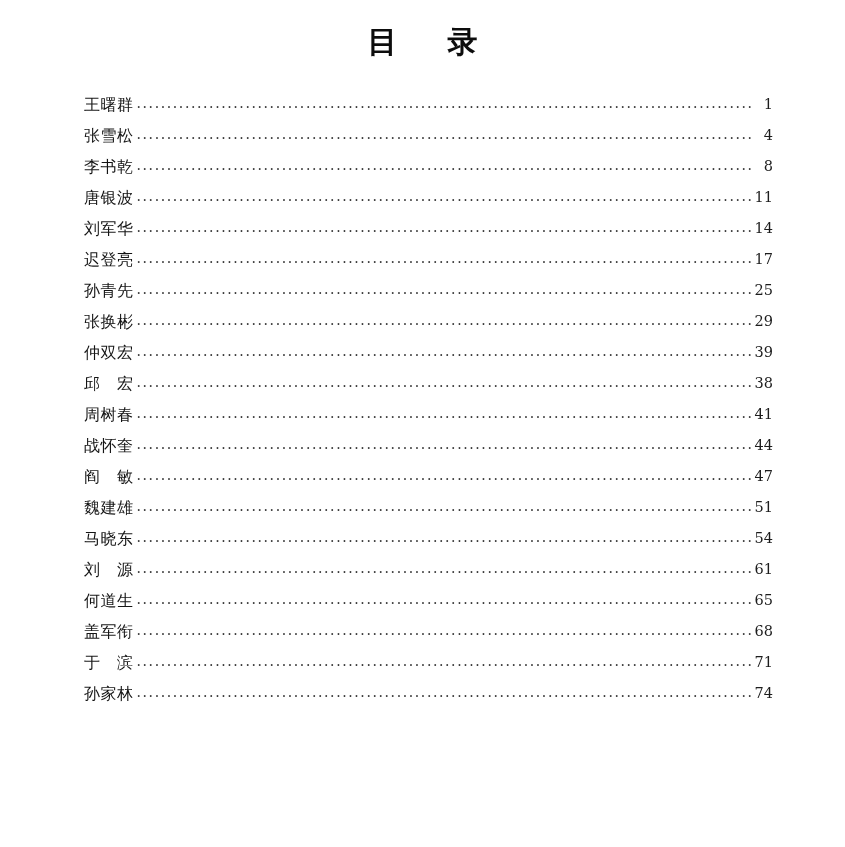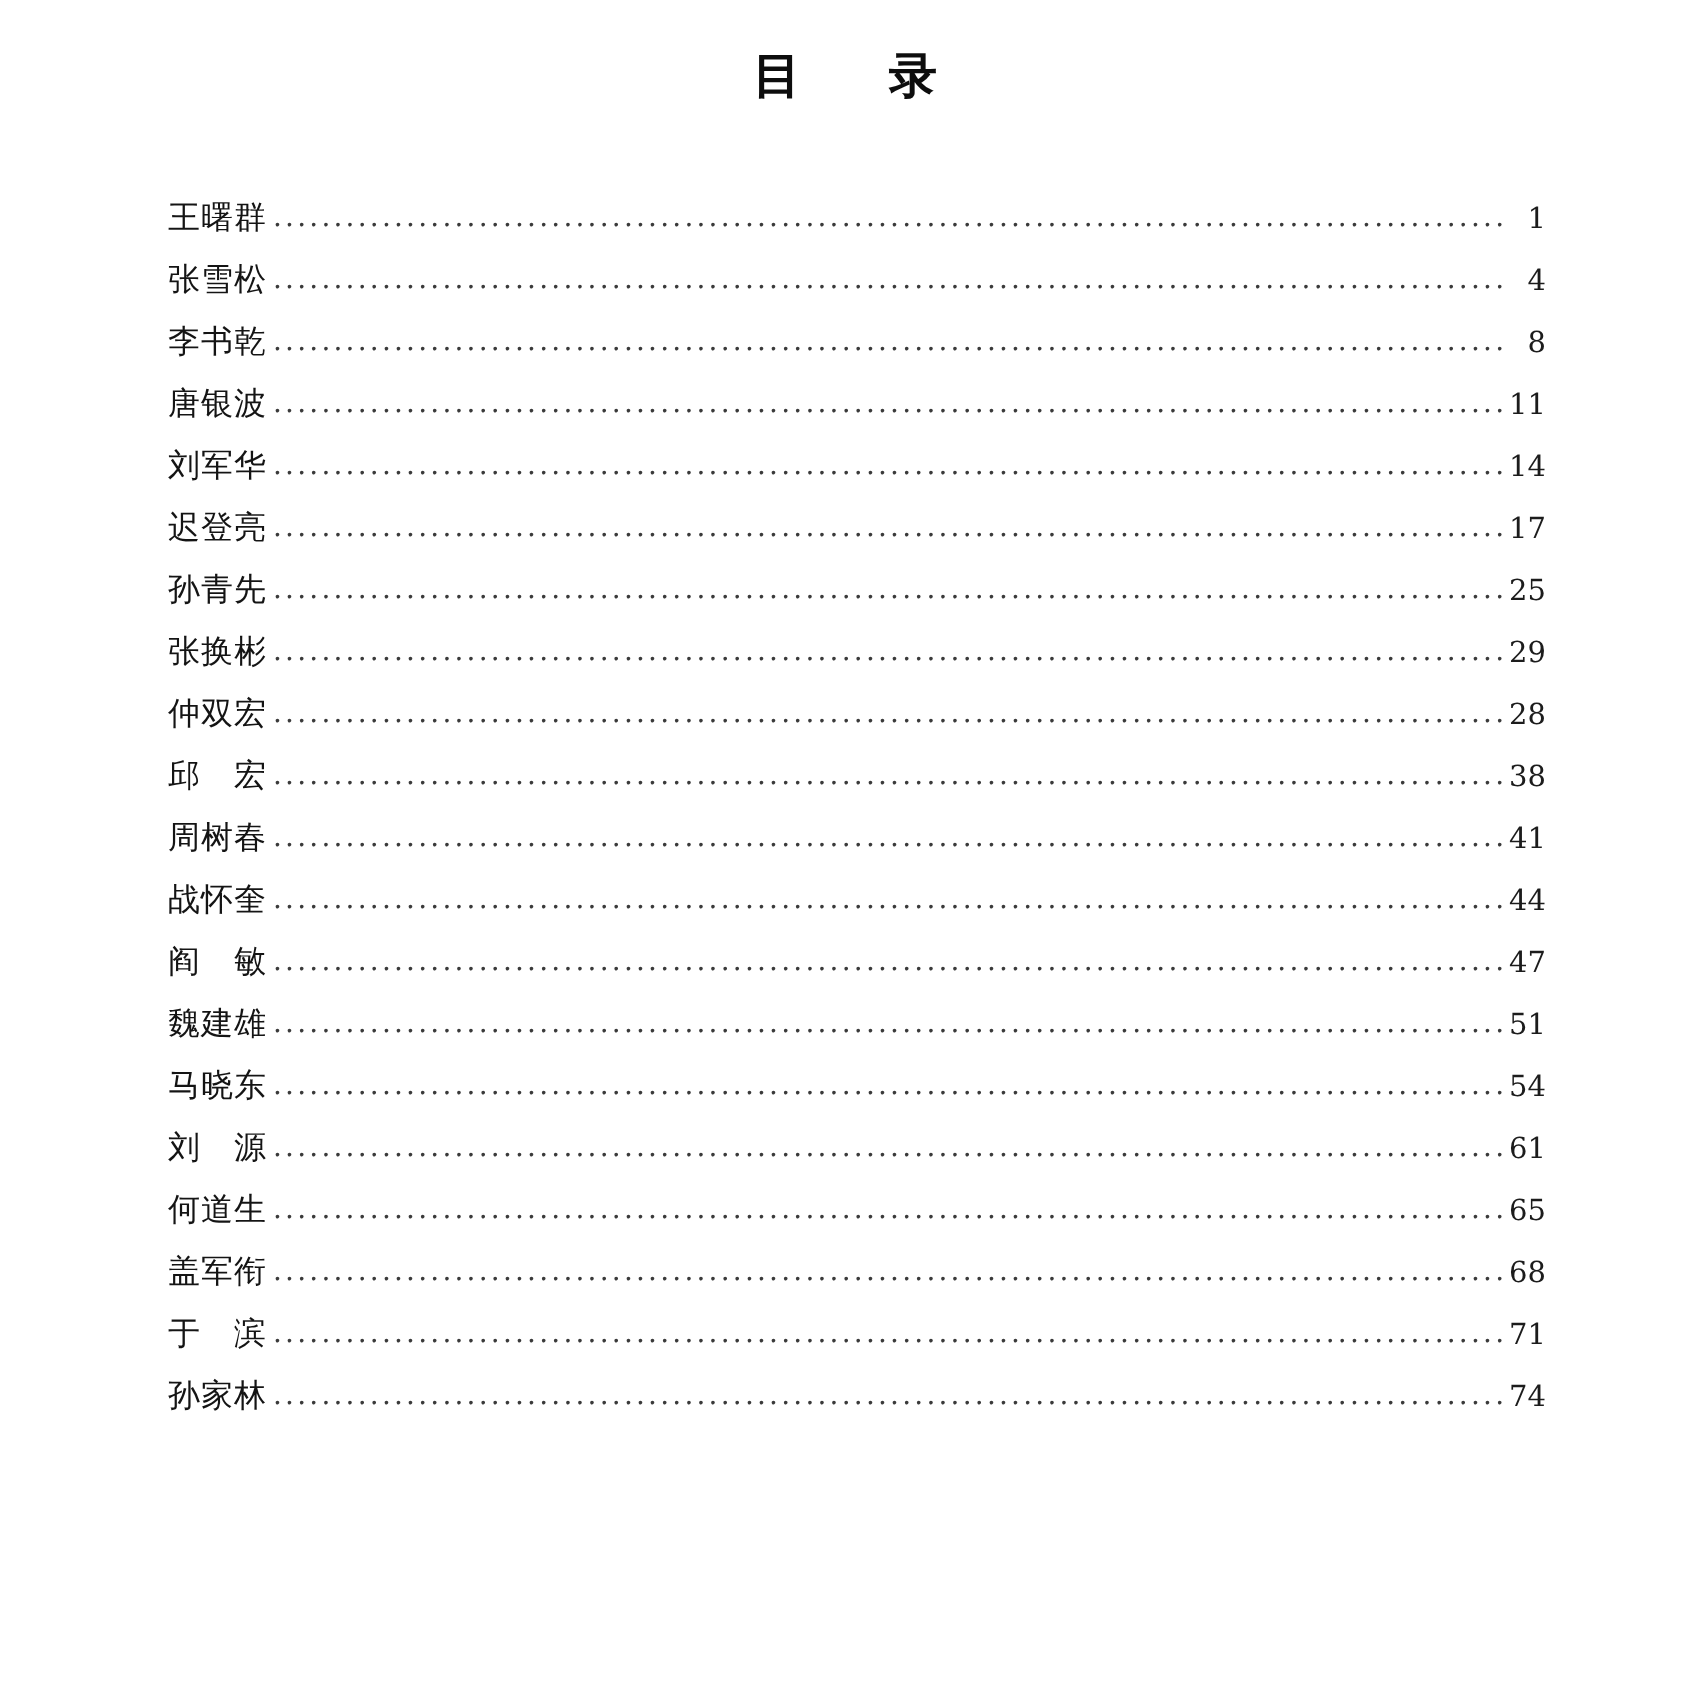--- a/index.html
+++ b/index.html
@@ -17,36 +17,36 @@
   .page {
     width: 845px;
     height: 847px;
     box-sizing: border-box;
     padding: 0;
     position: relative;
     background: #fff;
   }
   .doc-title {
     text-align: center;
-    font-size: 24px;
+    font-size: 30px;
     font-weight: bold;
     letter-spacing: 10px;
     color: #0d0d0d;
     margin: 22px 0 0 0;
     padding: 0 0 0 10px;
     font-family: "DejaVu Serif", "Liberation Serif", serif;
   }
   .toc {
     margin: 34px 0 0 0;
     padding: 0 72px 0 84px;
     list-style: none;
   }
   .toc-entry {
     display: flex;
-    align-items: flex-end;
+    align-items: flex-start;
     font-size: 15.5px;
     line-height: 1;
     height: 31px;
     color: #1c1c1c;
     white-space: nowrap;
   }
   .entry-name {
     flex: 0 0 auto;
     font-size: 16px;
     color: #141414;
@@ -137,21 +137,21 @@
 
     <div class="toc-entry">
       <span class="entry-name">张换彬</span>
       <span class="leader"></span>
       <span class="entry-page">29</span>
     </div>
 
     <div class="toc-entry">
       <span class="entry-name">仲双宏</span>
       <span class="leader"></span>
-      <span class="entry-page">28</span>
+      <span class="entry-page">39</span>
     </div>
 
 
     <div class="toc-entry">
       <span class="entry-name spaced">邱　宏</span>
       <span class="leader"></span>
       <span class="entry-page">38</span>
     </div>
 
     <div class="toc-entry">

